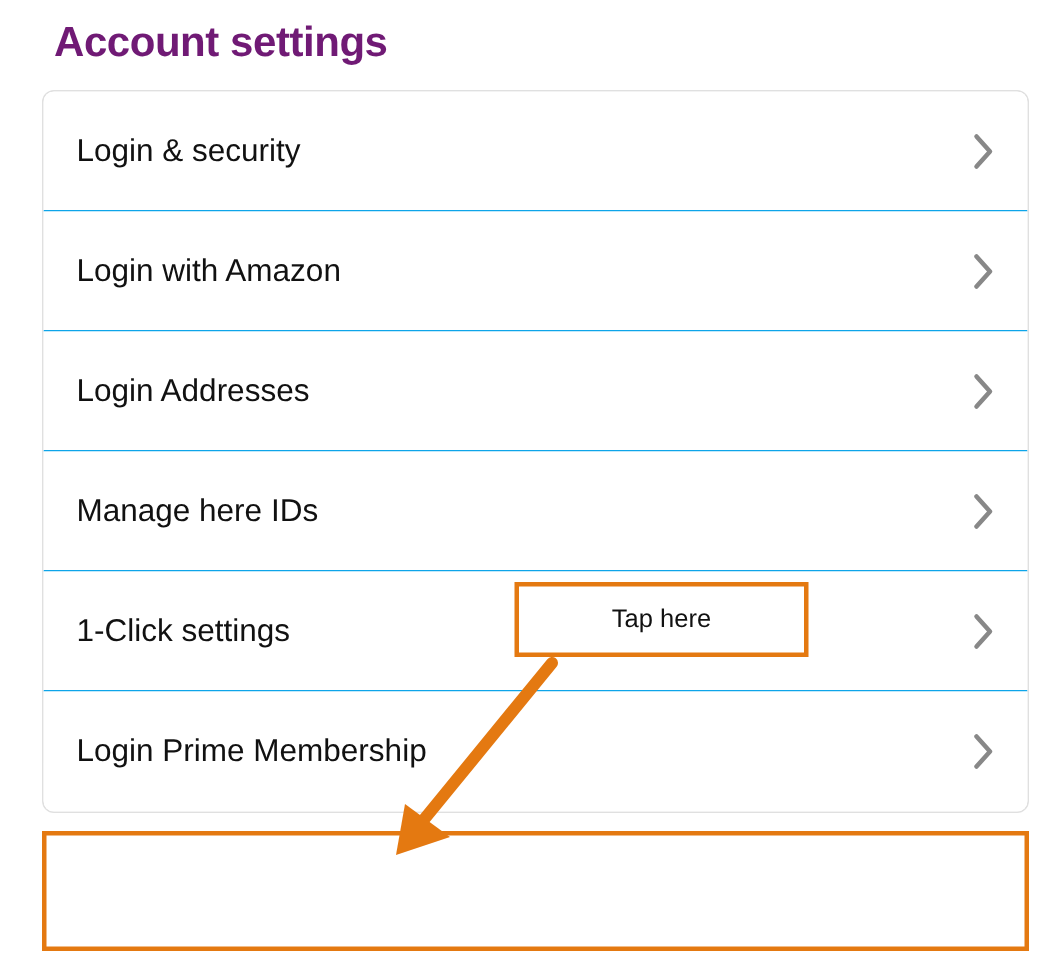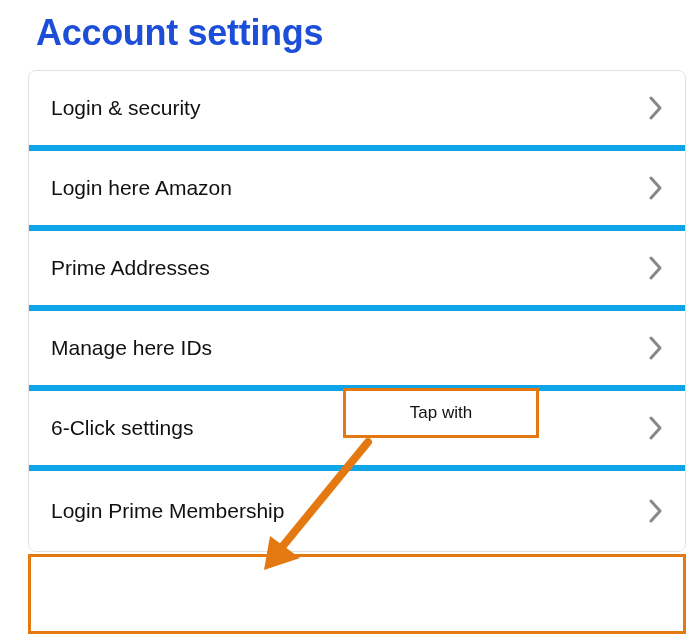--- a/index.html
+++ b/index.html
@@ -9,42 +9,42 @@
     }
     body {
       font-family: -apple-system, BlinkMacSystemFont, "Segoe UI", Arial, sans-serif;
       background: #fff;
       width: 700px;
       height: 637px;
       padding: 6px 14px 0 14px;
       position: relative;
     }
     .page-title {
-      font-size: 36px;
+      font-size: 28px;
       font-weight: 700;
-      color: #1d4ed8;
+      color: #701a75;
       margin: 6px 0 16px 22px;
       letter-spacing: -0.3px;
     }
     .settings-list {
       border: 1px solid #e0e0e0;
       border-radius: 8px;
       overflow: hidden;
       margin-left: 14px;
       margin-right: 0;
       background: #fff;
       position: relative;
     }
     .list-item {
       display: flex;
       align-items: center;
       justify-content: space-between;
       padding: 0 22px;
       height: 80px;
-      border-bottom: 6px solid #0ea5e9;
+      border-bottom: 1px solid #0ea5e9;
       background: #fff;
       cursor: pointer;
       position: relative;
     }
     .list-item:last-child {
       border-bottom: none;
     }
     .item-label {
       font-size: 21px;
       color: #111;
@@ -100,63 +100,63 @@
 <div class="settings-list">
   <div class="list-item">
     <span class="item-label">Login &amp; security</span>
     <span class="chevron">
       <svg width="14" height="24" viewBox="0 0 14 24">
           <path d="M2 2 L11 12 L2 22" stroke="#888" stroke-width="3" fill="none" stroke-linecap="round" stroke-linejoin="round"></path>
         </svg>
     </span>
   </div>
   <div class="list-item">
-    <span class="item-label">Login here Amazon</span>
+    <span class="item-label">Login with Amazon</span>
     <span class="chevron">
       <svg width="14" height="24" viewBox="0 0 14 24">
           <path d="M2 2 L11 12 L2 22" stroke="#888" stroke-width="3" fill="none" stroke-linecap="round" stroke-linejoin="round"></path>
         </svg>
     </span>
   </div>
   <div class="list-item">
-    <span class="item-label">Prime Addresses</span>
+    <span class="item-label">Login Addresses</span>
     <span class="chevron">
       <svg width="14" height="24" viewBox="0 0 14 24">
           <path d="M2 2 L11 12 L2 22" stroke="#888" stroke-width="3" fill="none" stroke-linecap="round" stroke-linejoin="round"></path>
         </svg>
     </span>
   </div>
   <div class="list-item">
     <span class="item-label">Manage here IDs</span>
     <span class="chevron">
       <svg width="14" height="24" viewBox="0 0 14 24">
           <path d="M2 2 L11 12 L2 22" stroke="#888" stroke-width="3" fill="none" stroke-linecap="round" stroke-linejoin="round"></path>
         </svg>
     </span>
   </div>
   <div class="list-item">
-    <span class="item-label">6-Click settings</span>
+    <span class="item-label">1-Click settings</span>
     <span class="chevron">
       <svg width="14" height="24" viewBox="0 0 14 24">
           <path d="M2 2 L11 12 L2 22" stroke="#888" stroke-width="3" fill="none" stroke-linecap="round" stroke-linejoin="round"></path>
         </svg>
     </span>
   </div>
   <div class="list-item">
     <span class="item-label">Login Prime Membership</span>
     <span class="chevron">
       <svg width="14" height="24" viewBox="0 0 14 24">
           <path d="M2 2 L11 12 L2 22" stroke="#888" stroke-width="3" fill="none" stroke-linecap="round" stroke-linejoin="round"></path>
         </svg>
     </span>
   </div>
 </div>
 
 <div class="highlight-box highlight-row"></div>
 
 <div class="callout">
-  <span>Tap with</span>
+  <span>Tap here</span>
 </div>
 
 <svg class="arrow-svg" viewBox="0 0 130 150">
   <line x1="110" y1="10" x2="20" y2="120" stroke="#e47911" stroke-width="8" stroke-linecap="round"></line>
   <polygon points="6,138 12,104 42,126" fill="#e47911"></polygon>
 </svg>
 
 </body></html>

